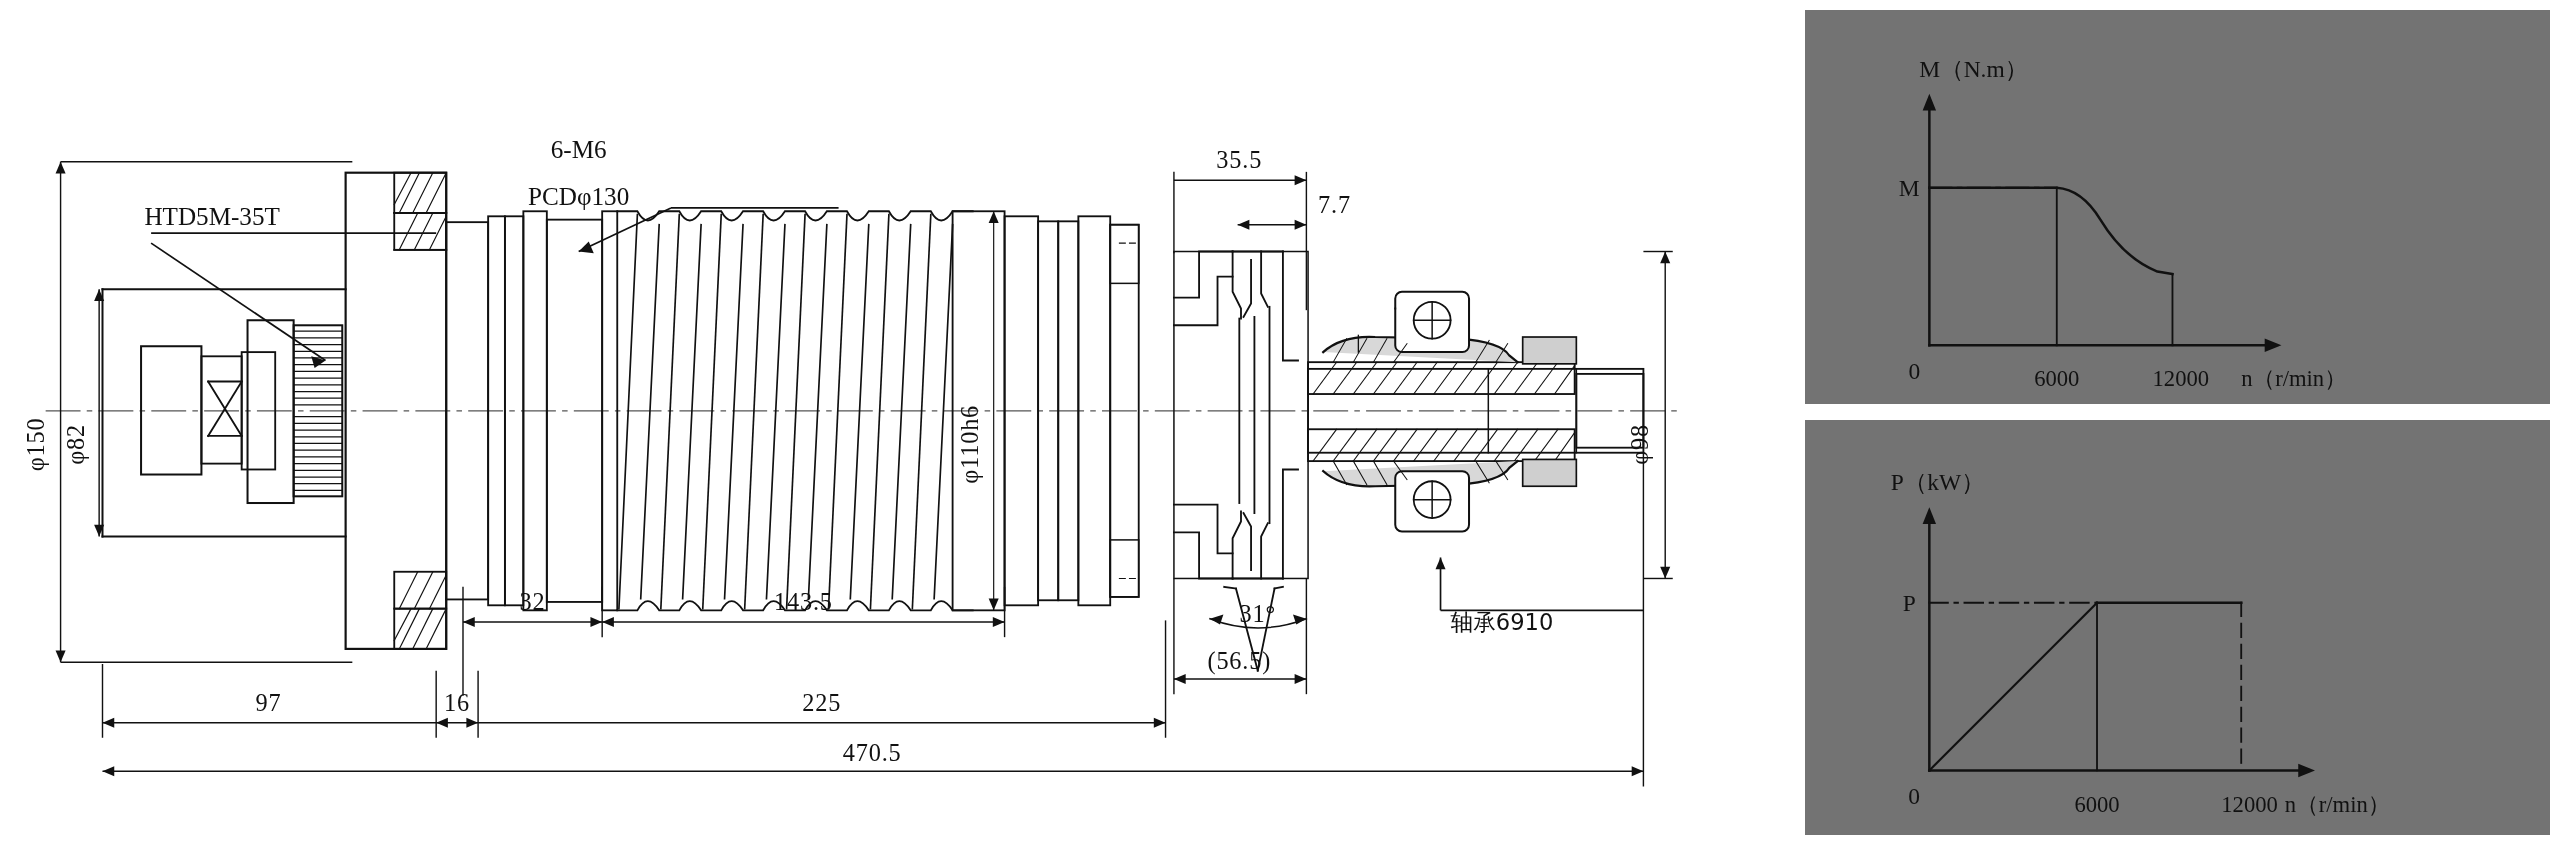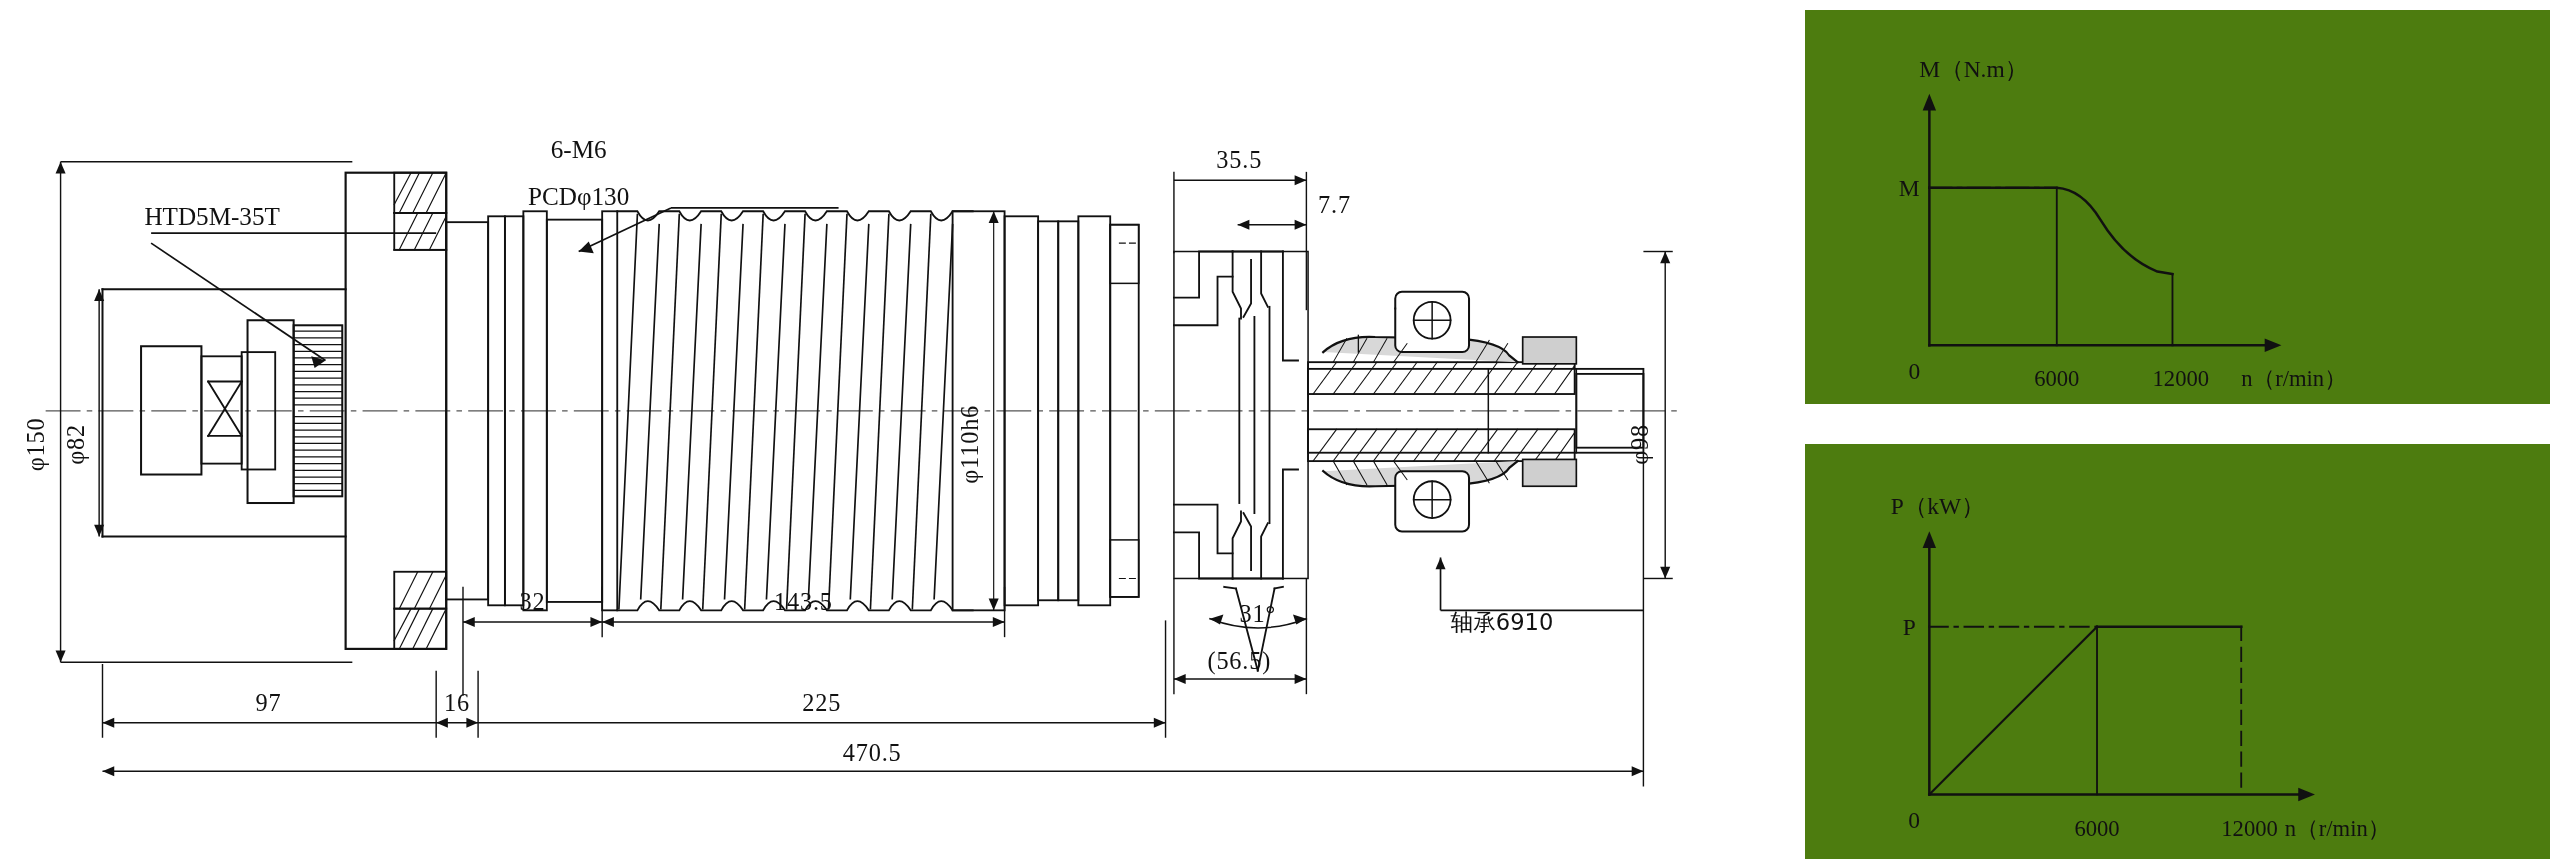--- a/index.html
+++ b/index.html
@@ -1,20 +1,20 @@
 <!DOCTYPE html>
 <html style="font-size:13.4px"><head>
 <meta charset="utf-8">
 <title>Spindle Technical Drawing</title>
 <style>
   html,body{margin:0;padding:0;background:#ffffff;}
   body{width:2576px;height:861px;overflow:hidden;
        font-family:"Liberation Serif", serif;}
   #root{position:relative;width:2576px;height:861px;background:#fff;}
-  .panel{position:absolute;background:#4d7c0f;}
+  .panel{position:absolute;background:#737373;}
   svg{display:block;}
   text{font-family:"Liberation Serif", serif;fill:#111;}
   .dimtxt{font-size:29px;letter-spacing:1px;}
   .lbltxt{font-size:30px;}
   .cntxt{font-family:"DejaVu Sans", sans-serif;font-size:27px;}
   .chtxt{font-size:27px;font-family:"Liberation Serif", serif;}
   .chlbl{font-size:28px;font-family:"Liberation Serif", serif;}
 </style>
 </head>
 <body>
@@ -410,21 +410,21 @@
       </g>
       <text class="chlbl" x="136" y="80">M（N.m）</text>
       <text class="chlbl" x="124" y="222" text-anchor="middle">M</text>
       <text class="chlbl" x="130" y="440" text-anchor="middle">0</text>
       <text class="chtxt" x="300" y="448" text-anchor="middle">6000</text>
       <text class="chtxt" x="448" y="448" text-anchor="middle">12000</text>
       <text class="chtxt" x="520" y="448">n（r/min）</text>
     </svg>
   </div>
 
-  <div class="panel" style="left:1805px;top:444px;width:745px;height:415px;">
+  <div class="panel" style="left:1805px;top:420px;width:745px;height:415px;">
     <svg width="745" height="415" viewBox="0 0 888 495">
       <g fill="none" stroke="#111" stroke-width="3" stroke-linecap="square">
         <line x1="148" y1="418" x2="148" y2="112"></line>
         <path d="M148 104 l-8 20 l16 0 z" fill="#111" stroke="none"></path>
         <line x1="148" y1="418" x2="600" y2="418"></line>
         <path d="M608 418 l-20 -8 l0 16 z" fill="#111" stroke="none"></path>
 
         <line x1="148" y1="418" x2="348" y2="218" stroke-width="2.6"></line>
 
         <line x1="348" y1="218" x2="520" y2="218" stroke-width="3.2"></line>

